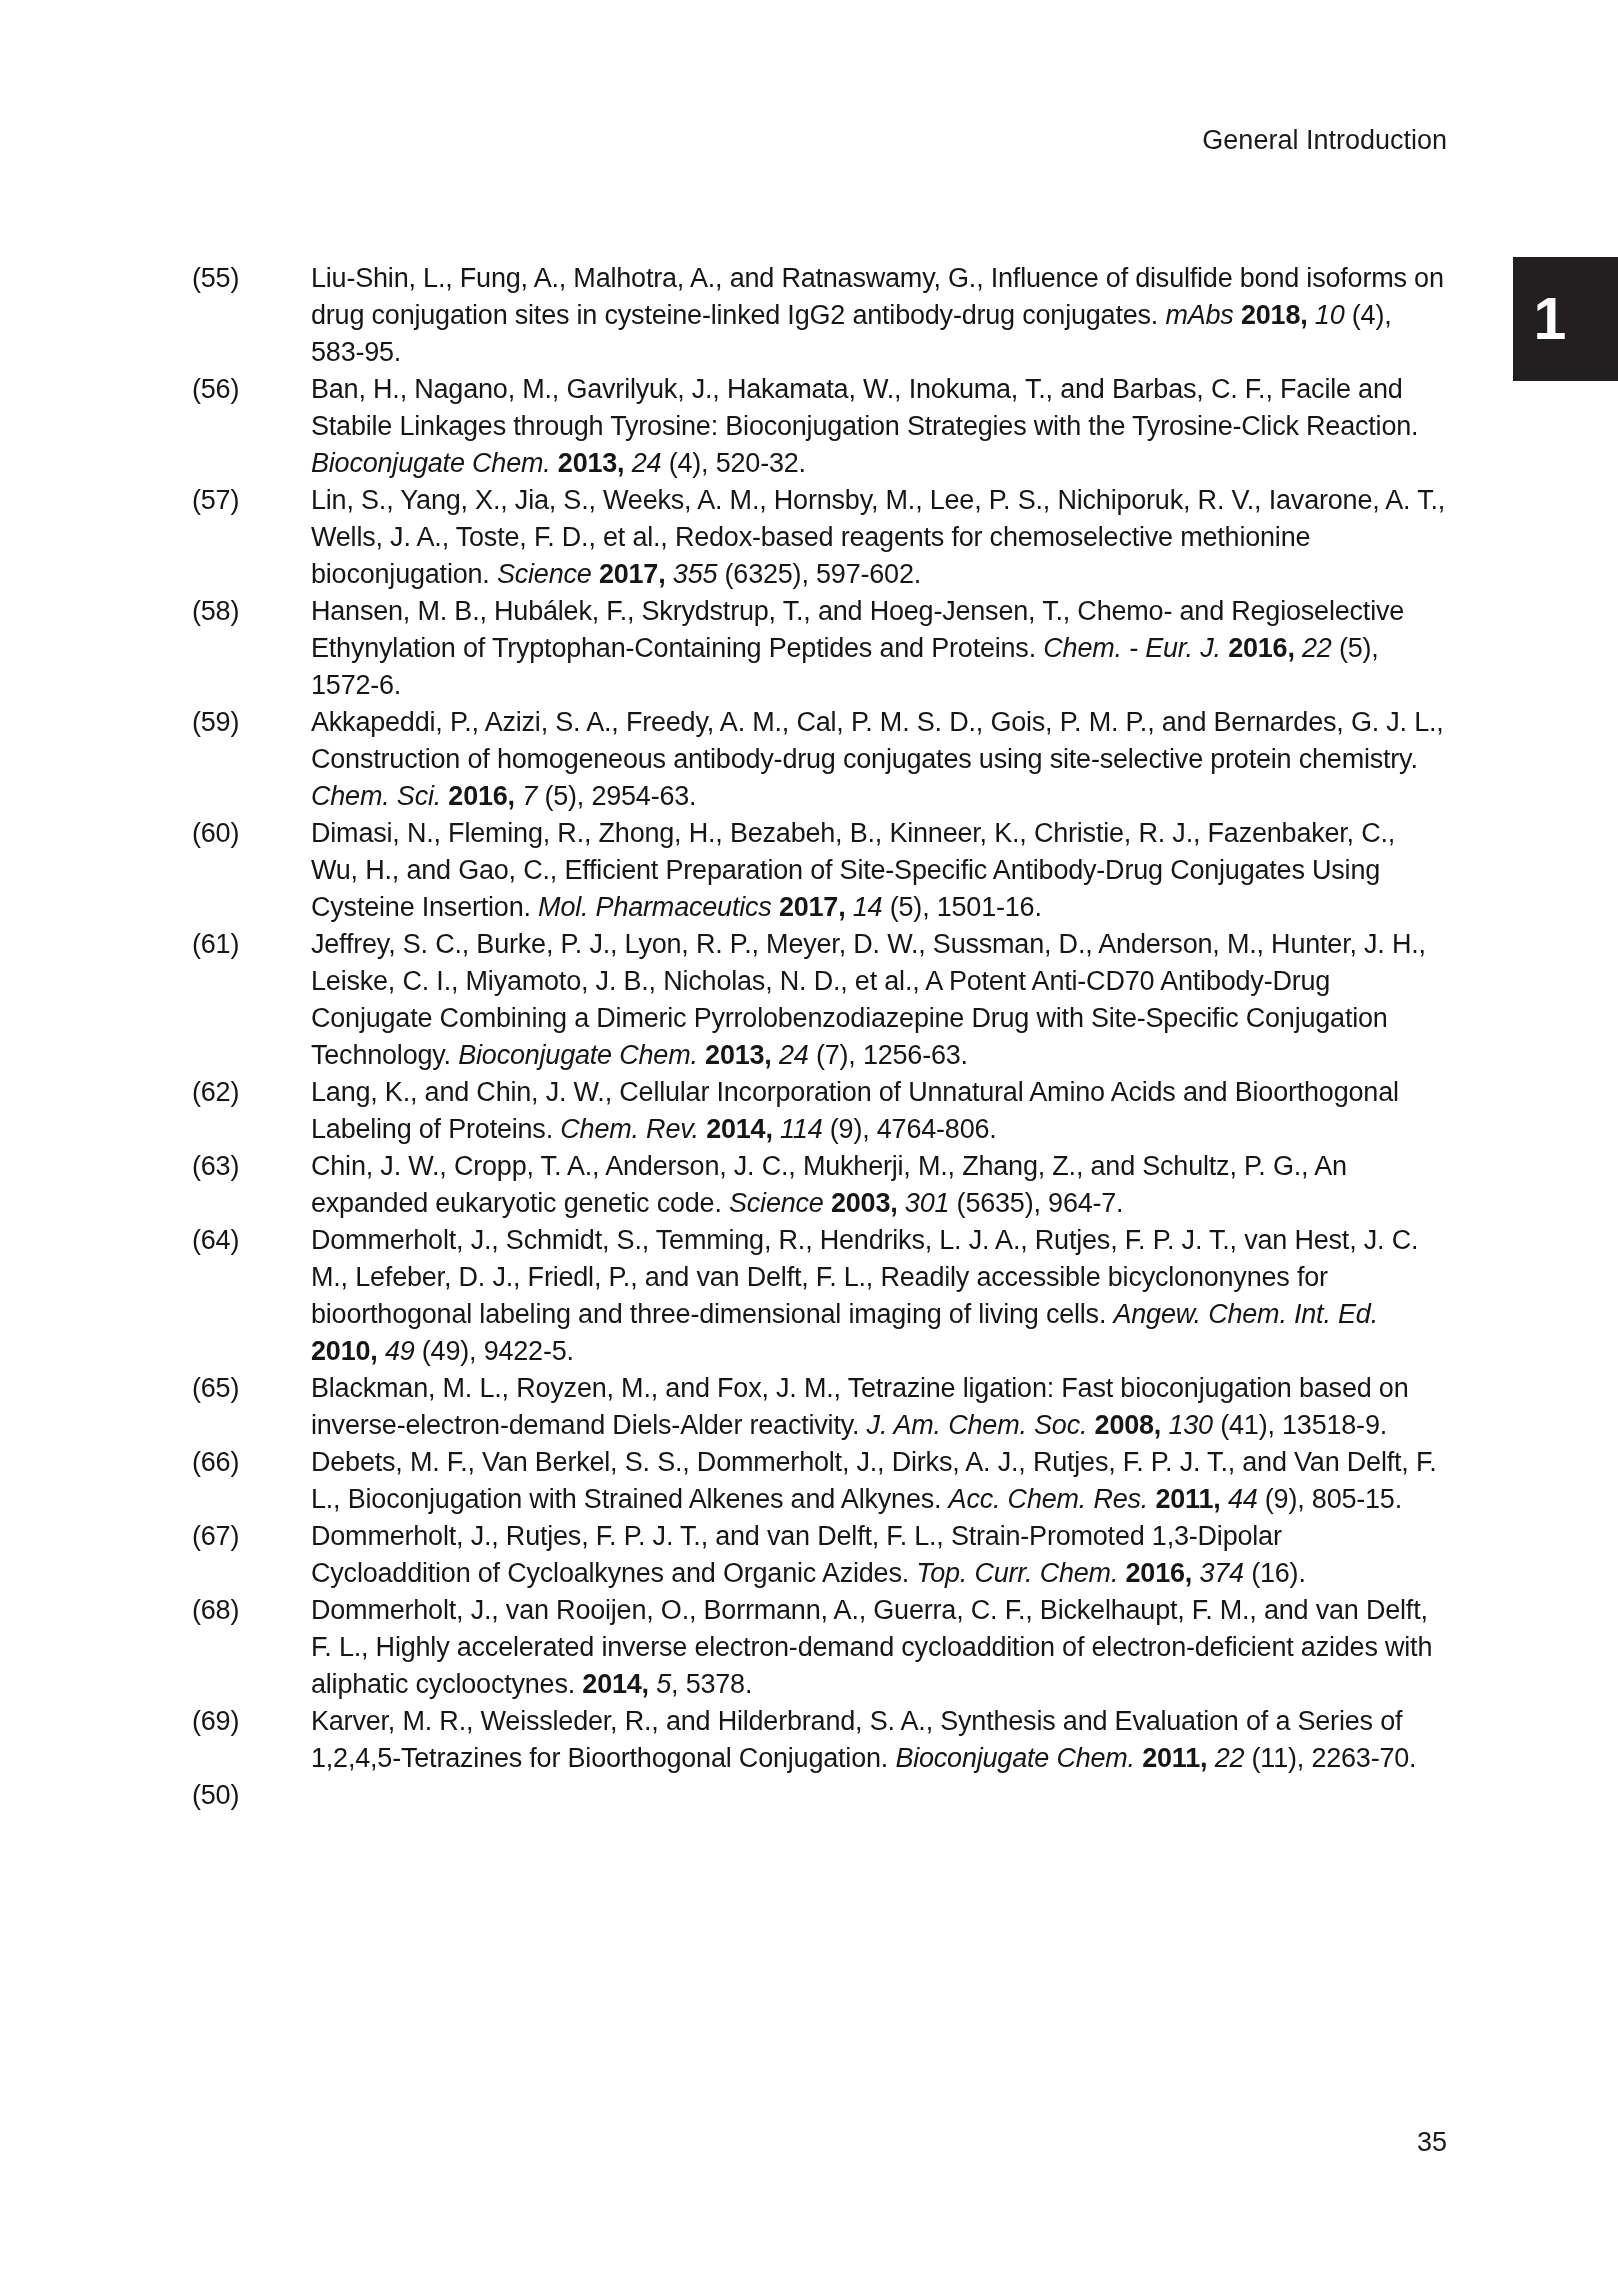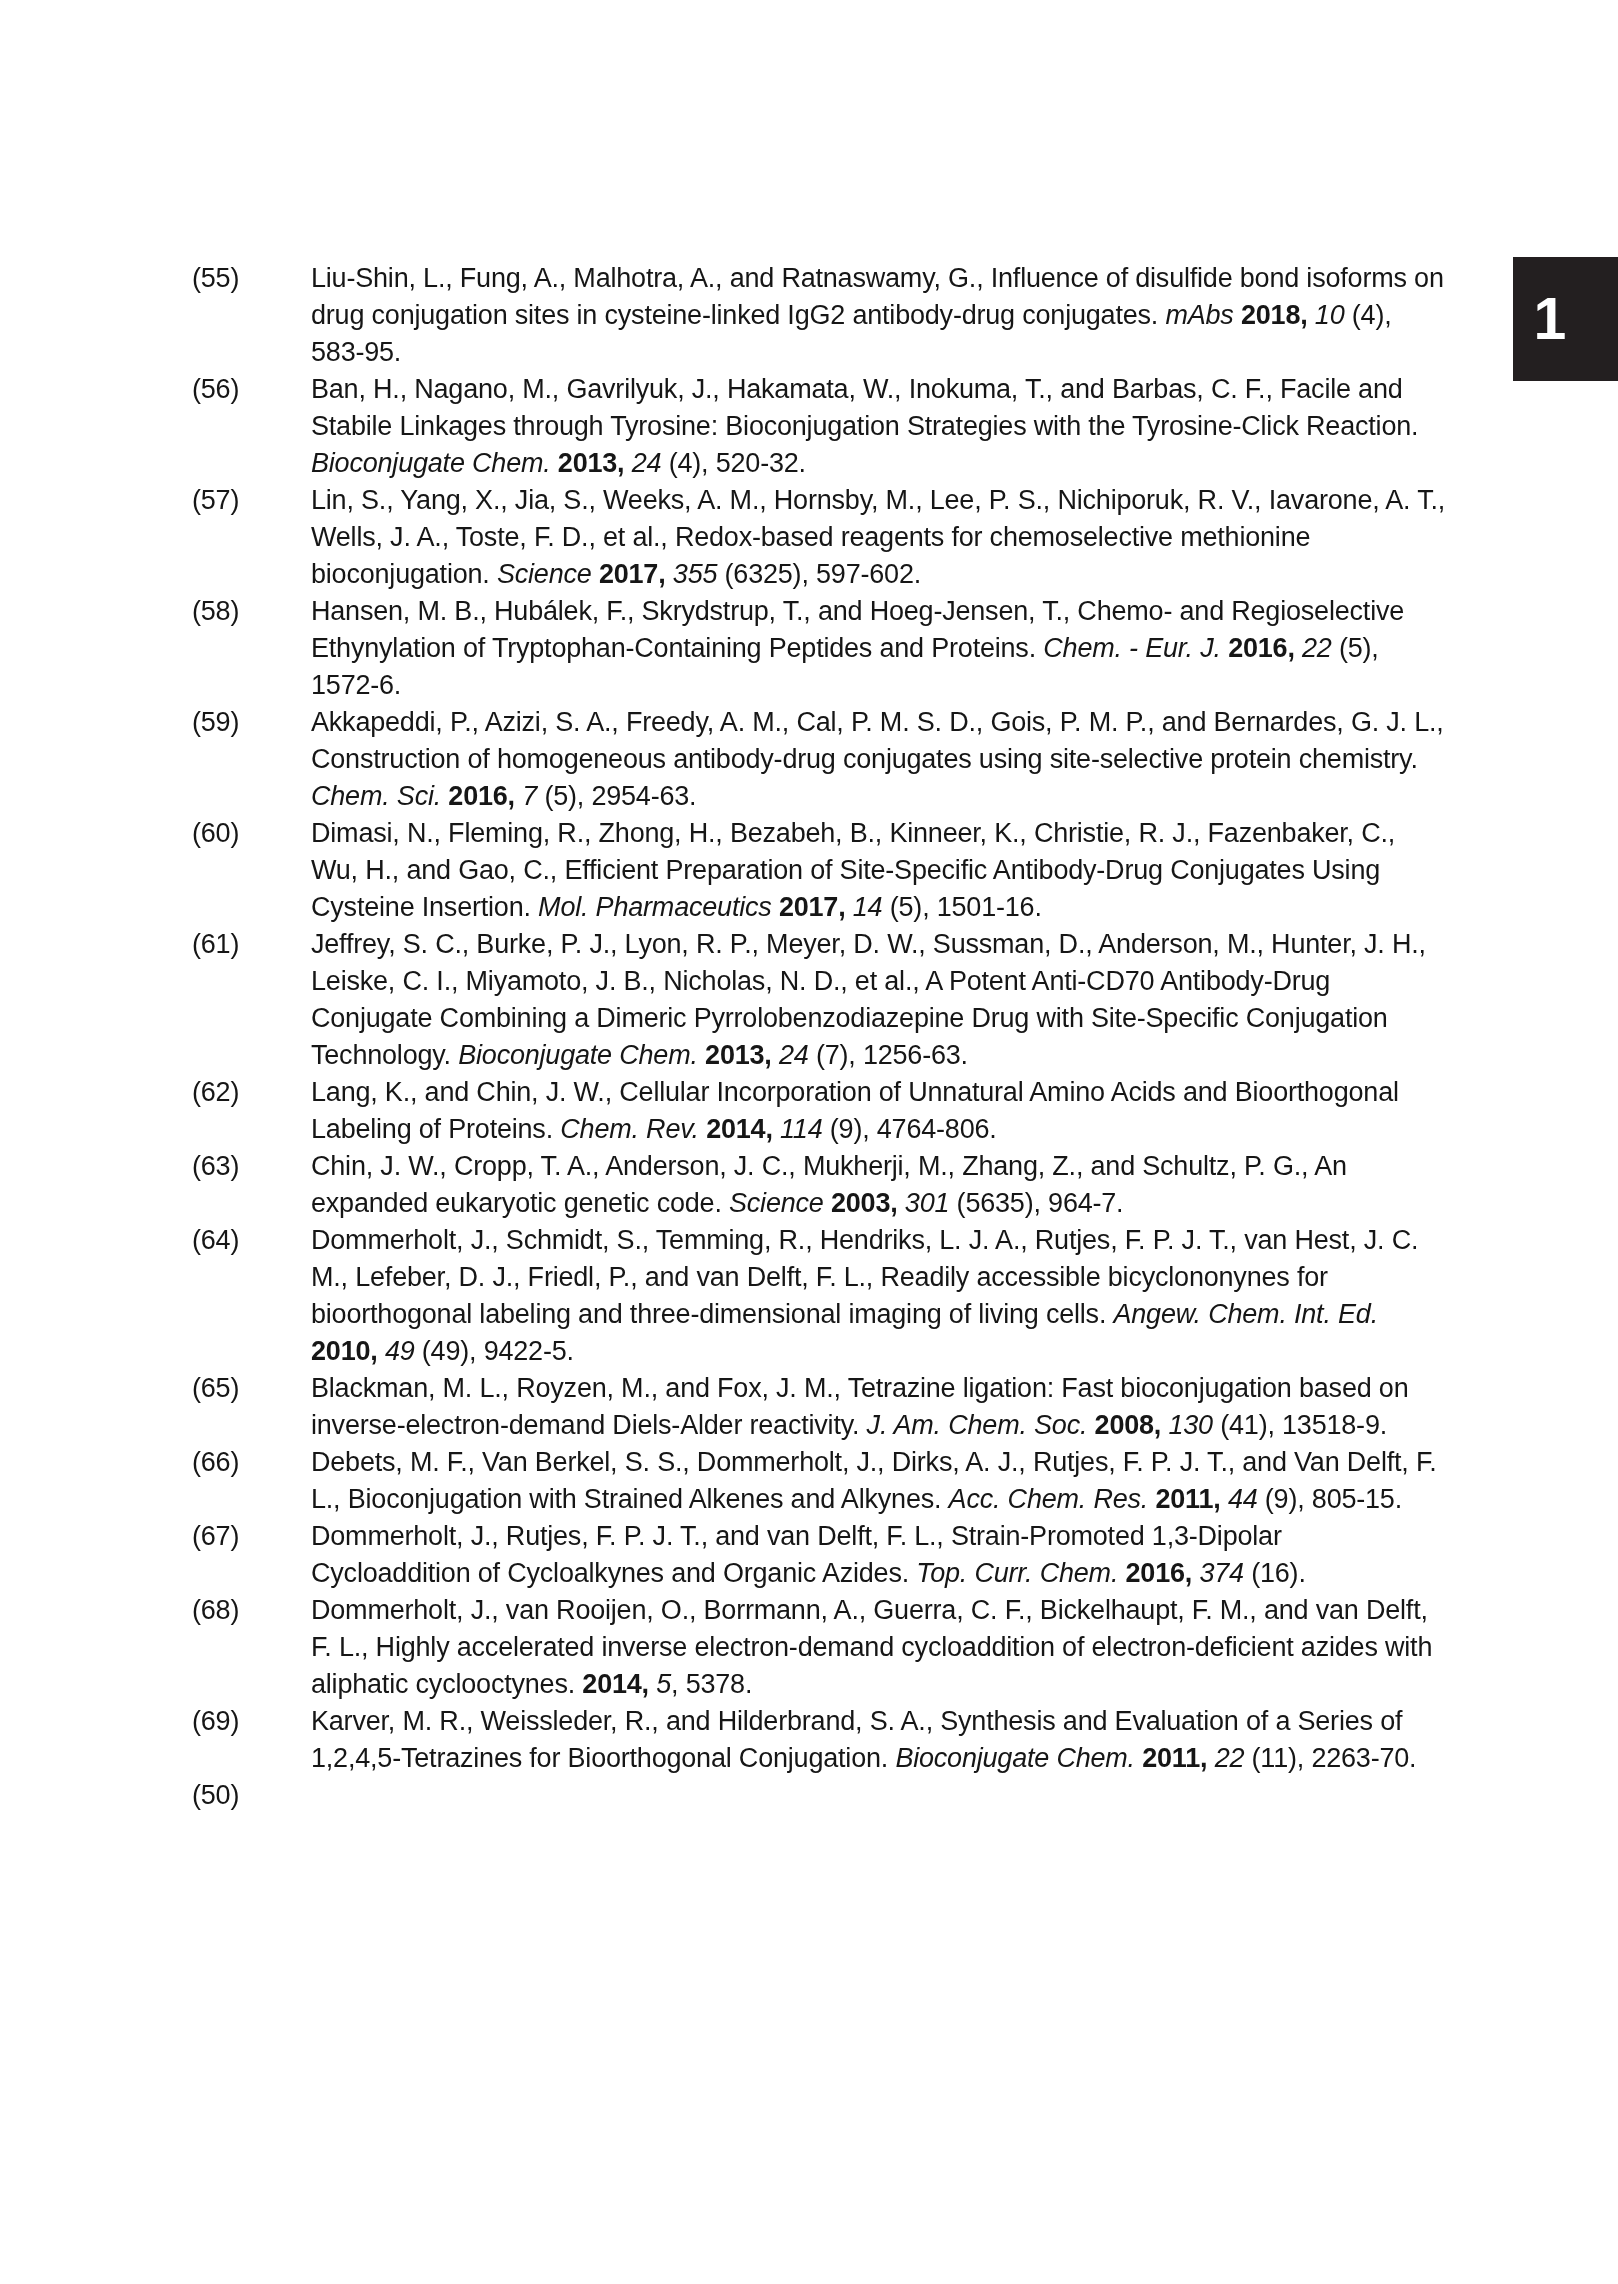--- a/index.html
+++ b/index.html
@@ -74,20 +74,21 @@
     font-size: 27px;
     line-height: 33px;
     color: #1a1a1a;
   }
 </style>
 </head>
 <body>
 
 <div class="page" style="color: rgb(22, 22, 22);">
 
+  <div class="running-header">General Introduction</div>
 
   <div class="chapter-tab" style="background: rgb(35, 31, 32); color: rgb(255, 255, 255);">
     <span>1</span>
   </div>
 
   <div class="references">
       <div class="ref-item"><span class="ref-num">(55)</span><span class="ref-text"><span class="seg-n">Liu-Shin, L., Fung, A., Malhotra, A., and Ratnaswamy, G., Influence of disulfide bond isoforms on drug conjugation sites in cysteine-linked IgG2 antibody-drug conjugates. </span><span class="seg-i">mAbs</span><span class="seg-n"> </span><span class="seg-b">2018,</span><span class="seg-n"> </span><span class="seg-i">10</span><span class="seg-n"> (4), 583-95.</span></span></div>
       <div class="ref-item"><span class="ref-num">(56)</span><span class="ref-text"><span class="seg-n">Ban, H., Nagano, M., Gavrilyuk, J., Hakamata, W., Inokuma, T., and Barbas, C. F., Facile and Stabile Linkages through Tyrosine: Bioconjugation Strategies with the Tyrosine-Click Reaction. </span><span class="seg-i">Bioconjugate Chem.</span><span class="seg-n"> </span><span class="seg-b">2013,</span><span class="seg-n"> </span><span class="seg-i">24</span><span class="seg-n"> (4), 520-32.</span></span></div>
       <div class="ref-item"><span class="ref-num">(57)</span><span class="ref-text"><span class="seg-n">Lin, S., Yang, X., Jia, S., Weeks, A. M., Hornsby, M., Lee, P. S., Nichiporuk, R. V., Iavarone, A. T., Wells, J. A., Toste, F. D., et al., Redox-based reagents for chemoselective methionine bioconjugation. </span><span class="seg-i">Science</span><span class="seg-n"> </span><span class="seg-b">2017,</span><span class="seg-n"> </span><span class="seg-i">355</span><span class="seg-n"> (6325), 597-602.</span></span></div>
       <div class="ref-item"><span class="ref-num">(58)</span><span class="ref-text"><span class="seg-n">Hansen, M. B., Hubálek, F., Skrydstrup, T., and Hoeg-Jensen, T., Chemo- and Regioselective Ethynylation of Tryptophan-Containing Peptides and Proteins. </span><span class="seg-i">Chem. - Eur. J.</span><span class="seg-n"> </span><span class="seg-b">2016,</span><span class="seg-n"> </span><span class="seg-i">22</span><span class="seg-n"> (5), 1572-6.</span></span></div>
@@ -98,15 +99,18 @@
       <div class="ref-item"><span class="ref-num">(63)</span><span class="ref-text"><span class="seg-n">Chin, J. W., Cropp, T. A., Anderson, J. C., Mukherji, M., Zhang, Z., and Schultz, P. G., An expanded eukaryotic genetic code. </span><span class="seg-i">Science</span><span class="seg-n"> </span><span class="seg-b">2003,</span><span class="seg-n"> </span><span class="seg-i">301</span><span class="seg-n"> (5635), 964-7.</span></span></div>
       <div class="ref-item"><span class="ref-num">(64)</span><span class="ref-text"><span class="seg-n">Dommerholt, J., Schmidt, S., Temming, R., Hendriks, L. J. A., Rutjes, F. P. J. T., van Hest, J. C. M., Lefeber, D. J., Friedl, P., and van Delft, F. L., Readily accessible bicyclononynes for bioorthogonal labeling and three-dimensional imaging of living cells. </span><span class="seg-i">Angew. Chem. Int. Ed.</span><span class="seg-n"> </span><span class="seg-b">2010,</span><span class="seg-n"> </span><span class="seg-i">49</span><span class="seg-n"> (49), 9422-5.</span></span></div>
       <div class="ref-item"><span class="ref-num">(65)</span><span class="ref-text"><span class="seg-n">Blackman, M. L., Royzen, M., and Fox, J. M., Tetrazine ligation: Fast bioconjugation based on inverse-electron-demand Diels-Alder reactivity. </span><span class="seg-i">J. Am. Chem. Soc.</span><span class="seg-n"> </span><span class="seg-b">2008,</span><span class="seg-n"> </span><span class="seg-i">130</span><span class="seg-n"> (41), 13518-9.</span></span></div>
       <div class="ref-item"><span class="ref-num">(66)</span><span class="ref-text"><span class="seg-n">Debets, M. F., Van Berkel, S. S., Dommerholt, J., Dirks, A. J., Rutjes, F. P. J. T., and Van Delft, F. L., Bioconjugation with Strained Alkenes and Alkynes. </span><span class="seg-i">Acc. Chem. Res.</span><span class="seg-n"> </span><span class="seg-b">2011,</span><span class="seg-n"> </span><span class="seg-i">44</span><span class="seg-n"> (9), 805-15.</span></span></div>
       <div class="ref-item"><span class="ref-num">(67)</span><span class="ref-text"><span class="seg-n">Dommerholt, J., Rutjes, F. P. J. T., and van Delft, F. L., Strain-Promoted 1,3-Dipolar Cycloaddition of Cycloalkynes and Organic Azides. </span><span class="seg-i">Top. Curr. Chem.</span><span class="seg-n"> </span><span class="seg-b">2016,</span><span class="seg-n"> </span><span class="seg-i">374</span><span class="seg-n"> (16).</span></span></div>
       <div class="ref-item"><span class="ref-num">(68)</span><span class="ref-text"><span class="seg-n">Dommerholt, J., van Rooijen, O., Borrmann, A., Guerra, C. F., Bickelhaupt, F. M., and van Delft, F. L., Highly accelerated inverse electron-demand cycloaddition of electron-deficient azides with aliphatic cyclooctynes. </span><span class="seg-b">2014,</span><span class="seg-n"> </span><span class="seg-i">5</span><span class="seg-n">, 5378.</span></span></div>
       <div class="ref-item"><span class="ref-num">(69)</span><span class="ref-text"><span class="seg-n">Karver, M. R., Weissleder, R., and Hilderbrand, S. A., Synthesis and Evaluation of a Series of 1,2,4,5-Tetrazines for Bioorthogonal Conjugation. </span><span class="seg-i">Bioconjugate Chem.</span><span class="seg-n"> </span><span class="seg-b">2011,</span><span class="seg-n"> </span><span class="seg-i">22</span><span class="seg-n"> (11), 2263-70.</span></span></div>
       <div class="ref-item"><span class="ref-num">(50)</span></div>
     </div>
 
+  <div class="page-footer">
+    <span>35</span>
+  </div>
 
 </div>
 
 
 </body></html>

